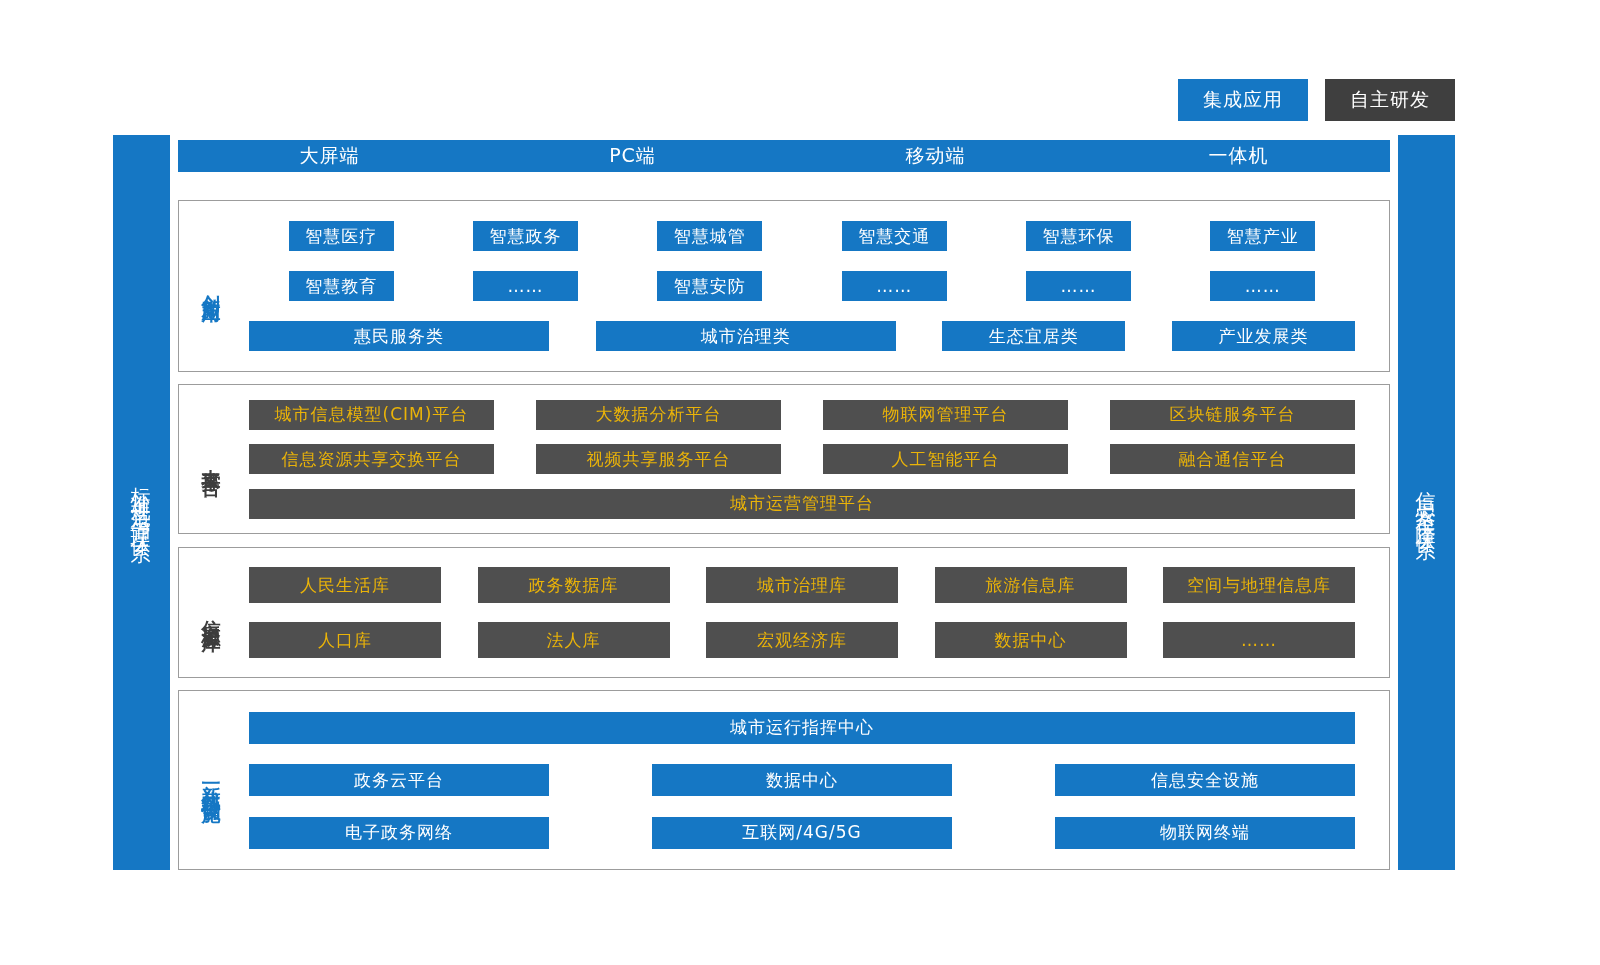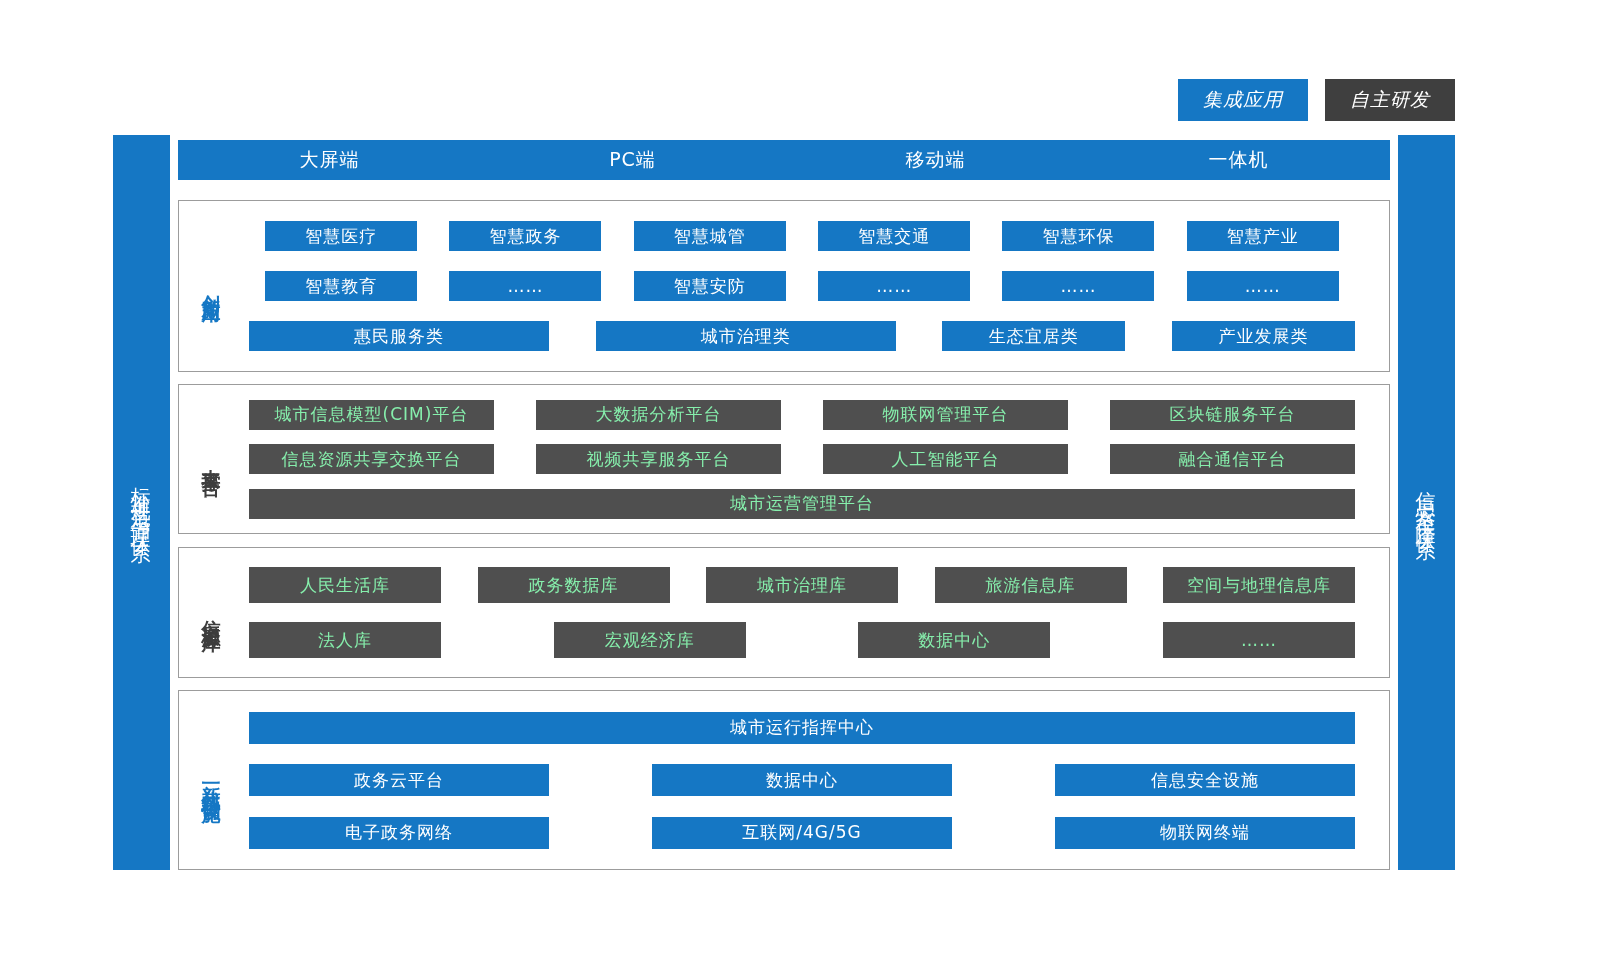--- a/index.html
+++ b/index.html
@@ -1,38 +1,38 @@
 <!DOCTYPE html>
 <html><head>
 <meta charset="utf-8">
 <style>
   * { box-sizing: border-box; margin: 0; padding: 0; }
   body { background: #ffffff; font-family: "DejaVu Sans", "Liberation Sans", sans-serif; }
   .canvas { position: relative; width: 1600px; height: 965px; background: #ffffff; overflow: hidden; }
 
   .blue  { background: #1577c4; color: #ffffff; }
-  .dark  { background: #4f4f4f; color: #86efac; }
+  .dark  { background: #4f4f4f; color: #eab308; }
 
   
   .legend-btn { position: absolute; top: 79px; width: 130px; height: 42px;
     display: flex; align-items: center; justify-content: center;
-    font-size: 19px; color: #fff; letter-spacing: 1px; font-style: italic; }
+    font-size: 19px; color: #fff; letter-spacing: 1px; }
   .legend-integrated { left: 1178px; background: #1577c4; }
   .legend-self { left: 1325px; background: #3f3f3f; }
 
   
   .pillar { position: absolute; top: 135px; width: 57px; height: 735px; background: #1577c4;
     display: flex; align-items: center; justify-content: center; }
   .pillar-left  { left: 113px; }
   .pillar-right { left: 1398px; }
   .vtext { writing-mode: vertical-rl; text-orientation: upright; color: #ffffff;
     font-size: 20px; letter-spacing: 7px; }
 
   
-  .terminal-bar { position: absolute; left: 178px; top: 140px; width: 1212px; height: 40px;
+  .terminal-bar { position: absolute; left: 178px; top: 140px; width: 1212px; height: 32px;
     background: #1577c4; display: flex; }
   .terminal-bar .cell { flex: 1; display: flex; align-items: center; justify-content: center;
     color: #fff; font-size: 19px; letter-spacing: 1px; }
 
   
   .section { position: absolute; left: 178px; width: 1212px; background: #fff;
     border: 1px solid #9c9c9c; }
   .sec-innovation    { top: 200px; height: 172px; }
   .sec-support       { top: 384px; height: 150px; }
   .sec-resources     { top: 547px; height: 131px; }
@@ -46,21 +46,21 @@
   .label-dark { color: #3d3d3d; }
 
   .sec-content { position: absolute; left: 70px; right: 34px; top: 0; bottom: 0;
     display: flex; flex-direction: column; justify-content: space-evenly; }
 
   .grid6 { display: grid; grid-template-columns: repeat(6, 1fr); justify-items: center; }
   .row-between { display: flex; justify-content: space-between; align-items: center; gap: 28px; }
 
   .block { display: flex; align-items: center; justify-content: center;
     font-size: 17px; letter-spacing: 1px; height: 30px; }
-  .w132 { width: 152px; } .w300 { width: 300px; } .w183 { width: 183px; text-align: right; }
+  .w132 { width: 105px; } .w300 { width: 300px; } .w183 { width: 183px; text-align: right; }
   .w245 { width: 245px; } .w177 { width: 192px; } .wfull { width: 100%; }
   .h36 { height: 36px; } .h32 { height: 32px; }
 </style>
 </head>
 <body>
 
 <div class="canvas">
 
   <div class="legend-btn legend-integrated">集成应用</div>
   <div class="legend-btn legend-self">自主研发</div>
@@ -138,20 +138,21 @@
     </div>
     <div class="sec-content">
       <div class="row-between">
         <div class="block dark w177 h36">人民生活库</div>
         <div class="block dark w177 h36">政务数据库</div>
         <div class="block dark w177 h36">城市治理库</div>
         <div class="block dark w177 h36">旅游信息库</div>
         <div class="block dark w177 h36">空间与地理信息库</div>
       </div>
       <div class="row-between">
+        <div class="block dark w177 h36">人口库</div>
         <div class="block dark w177 h36">法人库</div>
         <div class="block dark w177 h36">宏观经济库</div>
         <div class="block dark w177 h36">数据中心</div>
         <div class="block dark w177 h36">……</div>
       </div>
     </div>
   </div>
 
   <div class="section sec-infrastructure">
     <div class="sec-label">

